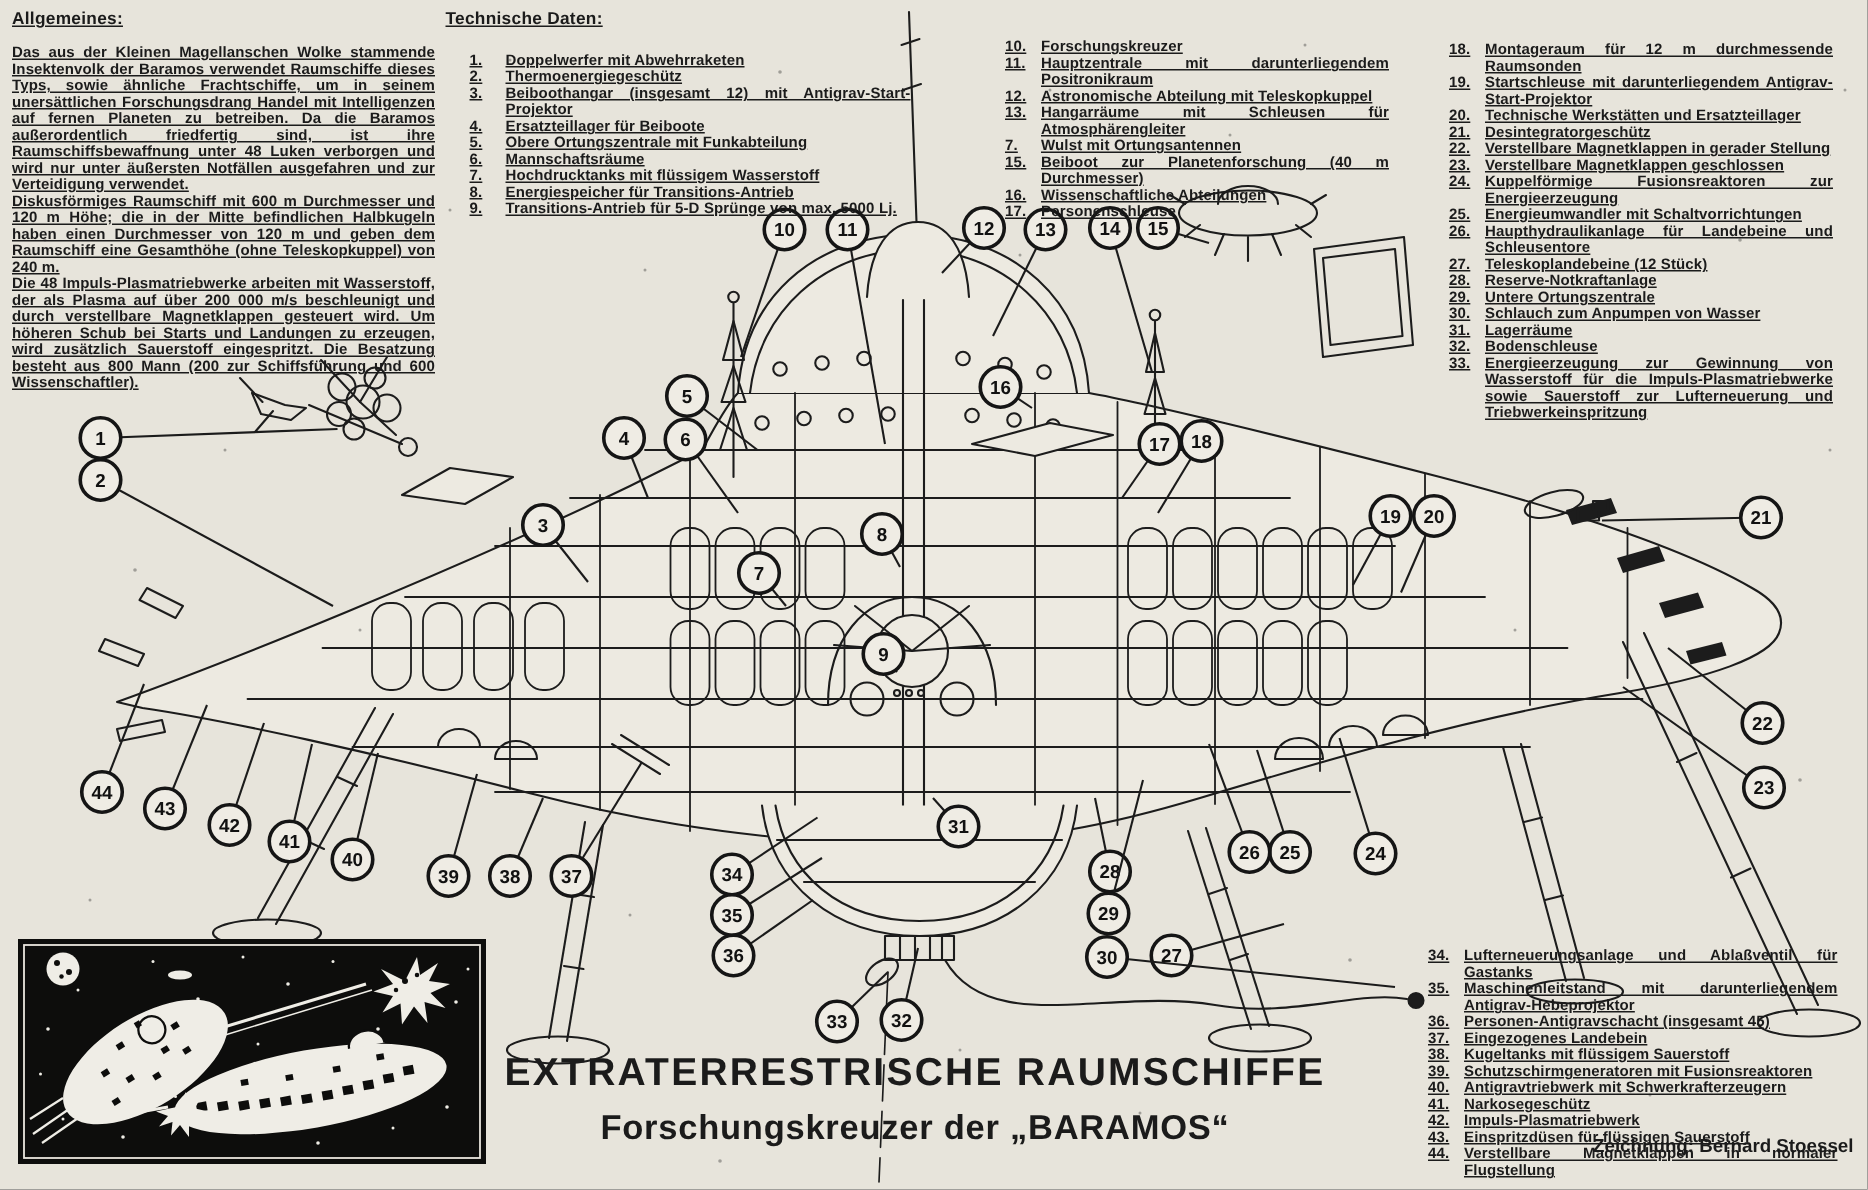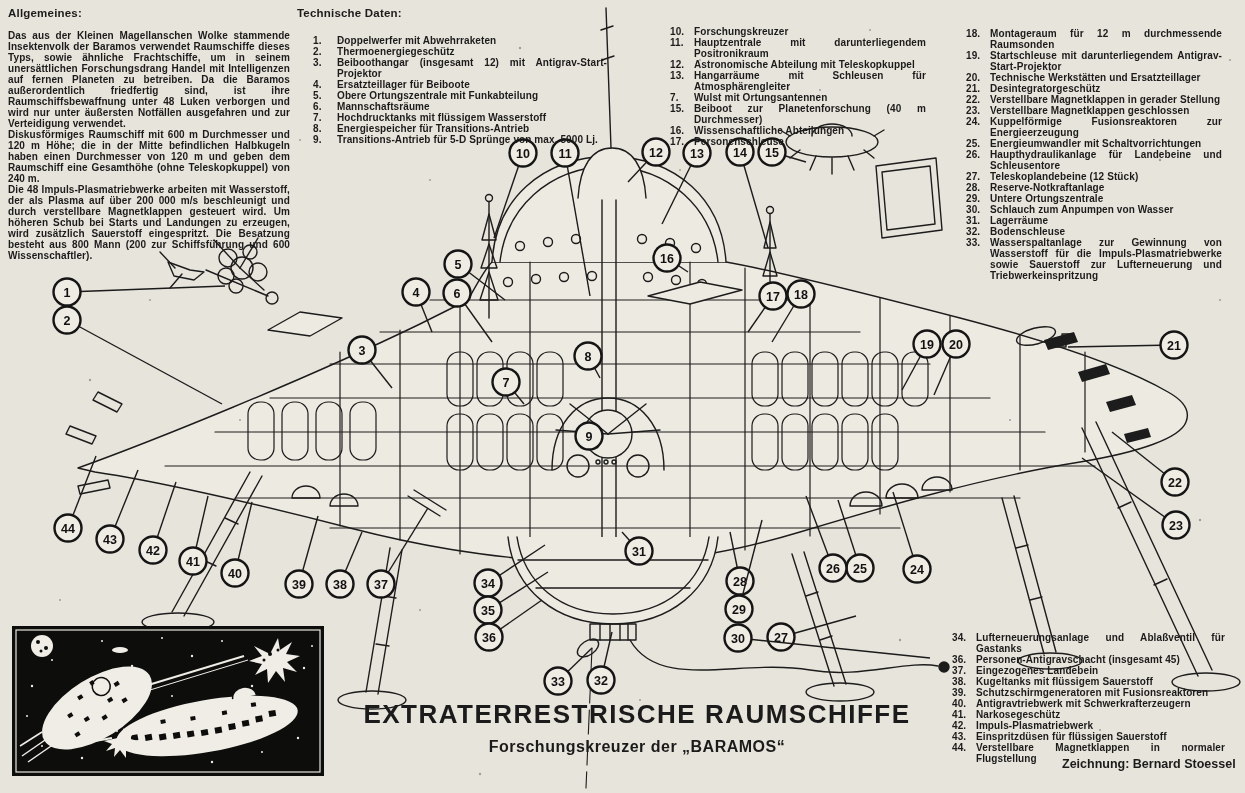--- a/index.html
+++ b/index.html
@@ -1,33 +1,33 @@
 <!DOCTYPE html>
 <html><head>
 <meta charset="utf-8">
 <style>
   html,body{margin:0;padding:0;background:#6b6b6b;}
   .page{position:relative;width:1245px;height:793px;background:#e7e4db;overflow:hidden;
         font-family:"Liberation Sans",sans-serif;color:#1b1b1b;}
   .art{position:absolute;left:0;top:0;width:1245px;height:793px;}
-  .tcol{position:absolute;font-size:10px;line-height:11px;font-weight:700;letter-spacing:.1px;}
+  .tcol{position:absolute;font-size:10px;line-height:11px;font-weight:700;letter-spacing:.1px;text-decoration:underline;}
   .tcol h3{font-size:11.5px;margin:0 0 11px 0;letter-spacing:.2px;}
   .tcol ol{list-style:none;margin:16px;padding:0;}
   .row{display:flex;}
   .num{flex:0 0 24px;}
   .txt{flex:1;text-align:justify;}
   .para{margin:0;text-align:justify;}
   .allg{left:8px;top:8px;width:282px;}
   .tech{left:297px;top:8px;width:326px;}
   .mid{left:654px;top:10px;width:288px;}
   .right{left:950px;top:12px;width:288px;}
   .bottomlist{left:936px;top:616px;width:305px;}
-  .title-block{position:absolute;left:320px;top:699px;width:580px;text-align:center;padding-left:27px;}
+  .title-block{position:absolute;left:320px;top:699px;width:580px;text-align:center;}
   .t1{font-size:26px;font-weight:700;letter-spacing:1.5px;white-space:nowrap;}
-  .t2{font-size:16px;font-weight:700;letter-spacing:.5px;margin-top:8px;white-space:nowrap;}
+  .t2{font-size:23px;font-weight:700;letter-spacing:.5px;margin-top:8px;white-space:nowrap;}
   .credit{position:absolute;left:1062px;top:757px;width:180px;font-size:12.5px;font-weight:700;text-align:left;}
   .inset{position:absolute;left:12px;top:626px;width:312px;height:150px;}
 </style>
 </head>
 <body>
 
 <div class="page">
 
   <svg class="art" viewBox="0 0 1245 793">
     <g stroke="#1c1c1c" stroke-width="1.4" fill="none" stroke-linejoin="round" stroke-linecap="round">
@@ -674,33 +674,37 @@
           <span class="txt">Lagerräume</span>
         </li>
 
         <li class="row">
           <span class="num">32.</span>
           <span class="txt">Bodenschleuse</span>
         </li>
 
         <li class="row">
           <span class="num">33.</span>
-          <span class="txt">Wasserspaltanlage zur Gewinnung von Wasserstoff für die Impuls-Plasmatriebwerke sowie Sauerstoff zur Lufterneuerung und Triebwerkeinspritzung</span>
+          <span class="txt">Energieerzeugung zur Gewinnung von Wasserstoff für die Impuls-Plasmatriebwerke sowie Sauerstoff zur Lufterneuerung und Triebwerkeinspritzung</span>
         </li>
       </ol>
   </div>
 
   <div class="tcol bottomlist">
     <ol>
 
         <li class="row">
           <span class="num">34.</span>
           <span class="txt">Lufterneuerungsanlage und Ablaßventil für Gastanks</span>
         </li>
 
+        <li class="row">
+          <span class="num">35.</span>
+          <span class="txt">Maschinenleitstand mit darunterliegendem Antigrav-Hebeprojektor</span>
+        </li>
 
         <li class="row">
           <span class="num">36.</span>
           <span class="txt">Personen-Antigravschacht (insgesamt 45)</span>
         </li>
 
         <li class="row">
           <span class="num">37.</span>
           <span class="txt">Eingezogenes Landebein</span>
         </li>

